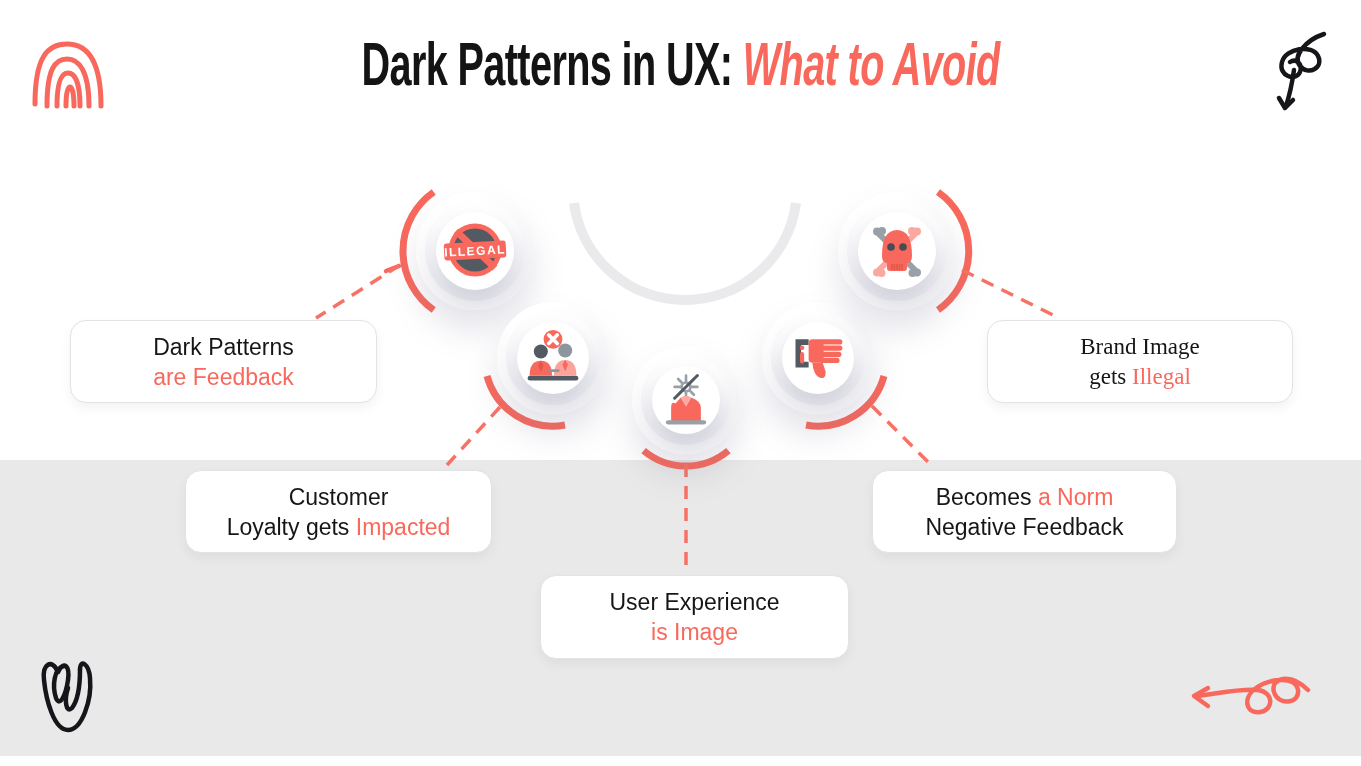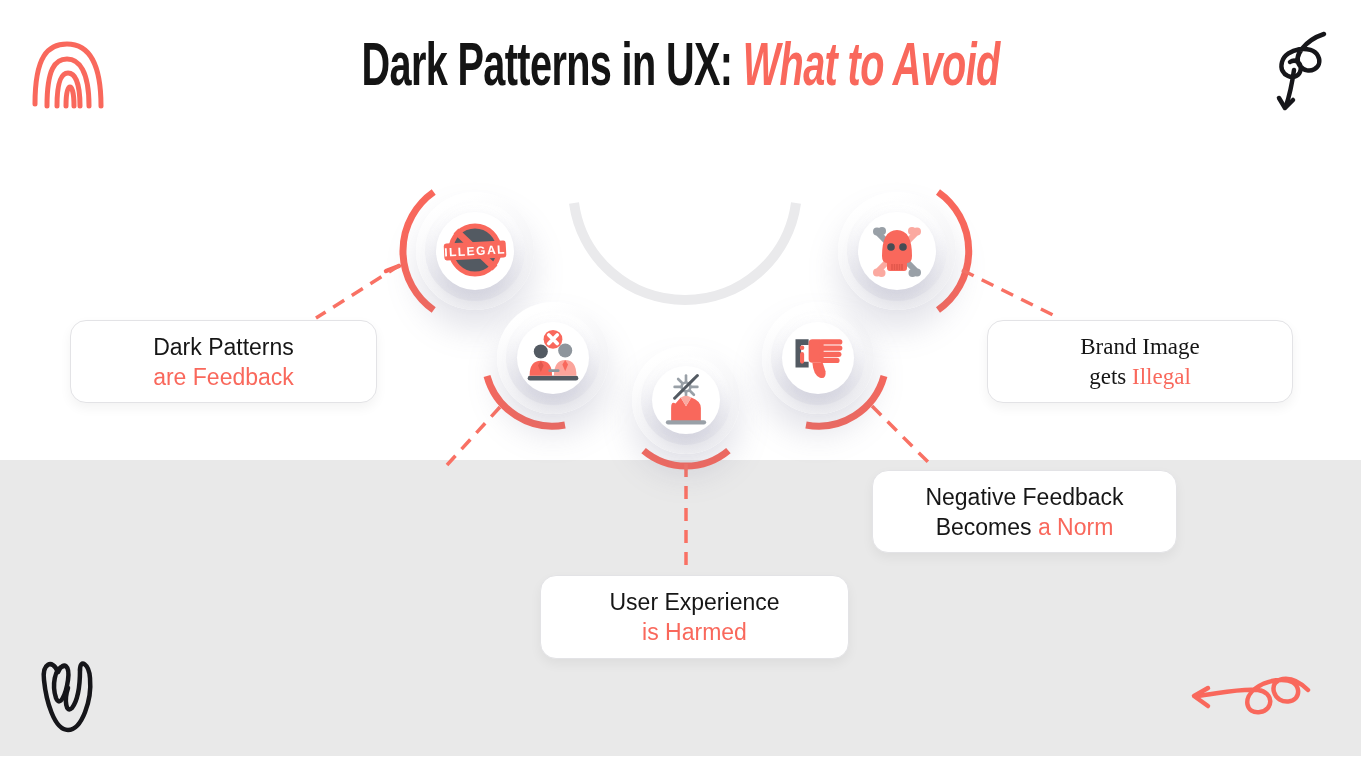--- a/index.html
+++ b/index.html
@@ -203,29 +203,33 @@
         </g>
       </svg>
     </div>
   </div>
 
   <div class="card" style="left:70px;top:320px;width:305px;height:81px;">
     <div>Dark Patterns</div>
     <div><span></span><span class="accent">are Feedback</span></div>
   </div>
 
+  <div class="card" style="left:185px;top:470px;width:305px;height:81px;">
+    <div>Customer</div>
+    <div><span>Loyalty gets </span><span class="accent">Impacted</span></div>
+  </div>
 
   <div class="card" style="left:540px;top:575px;width:307px;height:82px;">
     <div>User Experience</div>
-    <div><span></span><span class="accent">is Harmed</span></div>
+    <div><span></span><span class="accent">is Image</span></div>
   </div>
 
   <div class="card" style="left:872px;top:470px;width:303px;height:81px;">
+    <div><span>Becomes </span><span class="accent">a Norm</span></div>
     <div>Negative Feedback</div>
-    <div><span>Becomes </span><span class="accent">a Norm</span></div>
   </div>
 
   <div class="card" style="left:987px;top:320px;width:304px;height:81px;font-family:Liberation Serif, serif;">
     <div>Brand Image</div>
     <div><span>gets </span><span class="accent">Illegal</span></div>
   </div>
 
 </div>
 
 </body></html>

